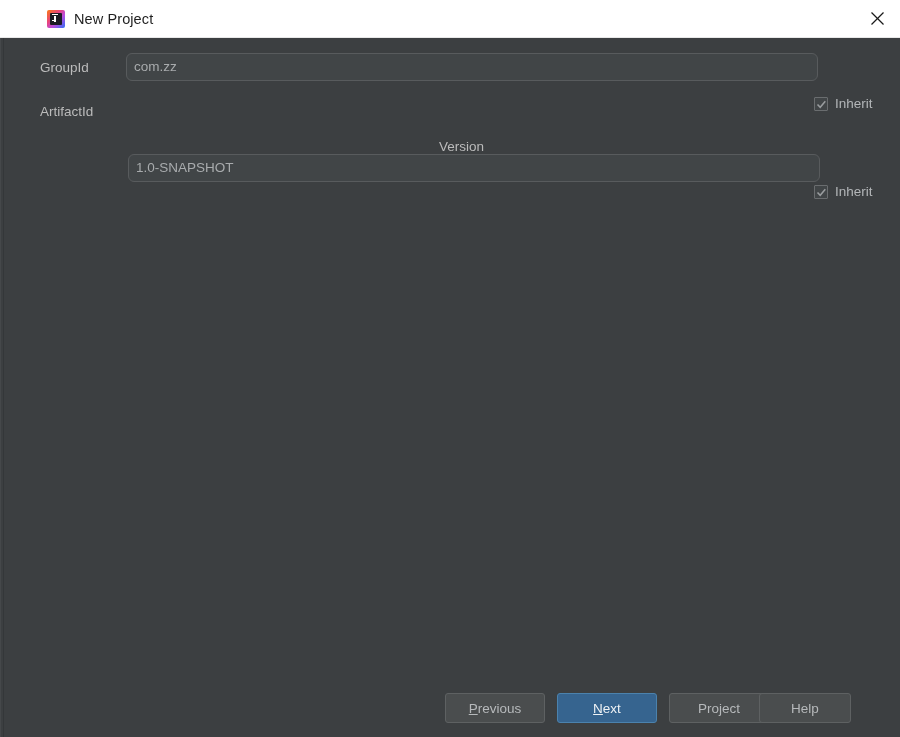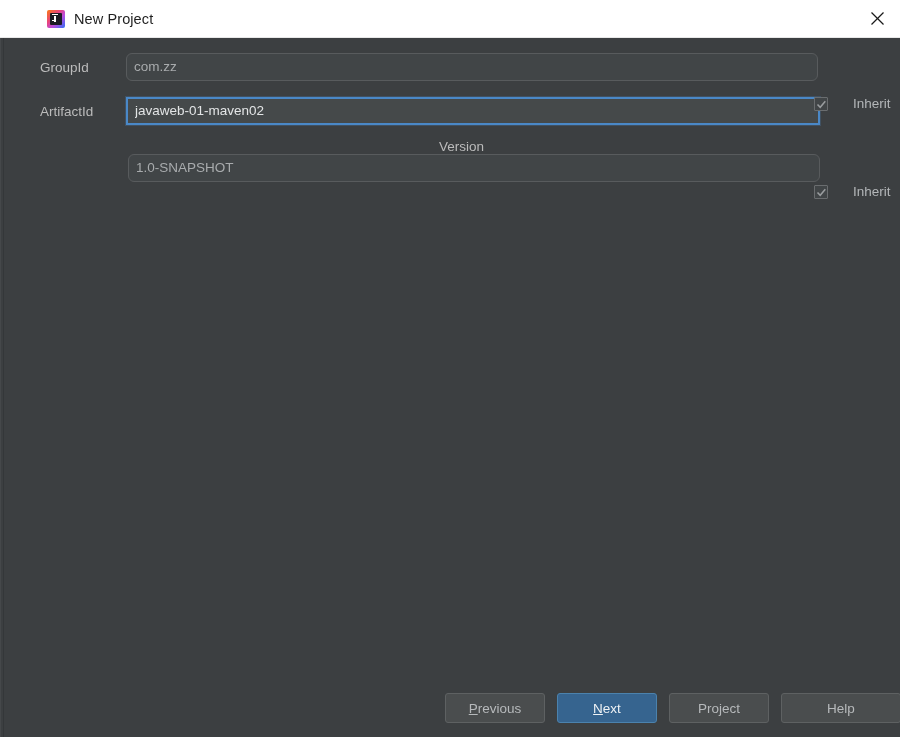--- a/index.html
+++ b/index.html
@@ -164,21 +164,21 @@
     border: 2px solid #4a88c7;
     color: #e3e5e6;
     box-shadow: 0 0 0 1px rgba(74,136,199,0.25);
   }
 
   
   .inherit-box {
     position: absolute;
     display: flex;
     align-items: center;
-    gap: 25px;
+    gap: 7px;
   }
   .inherit-groupid  { left: 814px; top: 58px; }
   .inherit-version  { left: 814px; top: 146px; }
   .checkbox {
     width: 14px;
     height: 14px;
     box-sizing: border-box;
     border: 1px solid #6a6d6f;
     background: #414547;
     position: relative;
@@ -222,21 +222,21 @@
     padding: 0;
   }
   .dlg-button.primary {
     background: #36648f;
     border-color: #4b82ad;
     color: #eef2f5;
   }
   .btn-previous { left: 445px; width: 100px; }
   .btn-next     { left: 557px; width: 100px; }
   .btn-cancel   { left: 669px; width: 100px; }
-  .btn-help     { left: 781px; width: 120px; }
+  .btn-help     { left: 759px; width: 92px; }
   .mnemonic { text-decoration: underline; }
 </style>
 </head>
 <body>
 
 <div id="window">
 
   <div id="titlebar">
     <div id="app-icon">
       <div class="ij-inner"></div>
@@ -259,21 +259,20 @@
 
     <div id="form">
 
       <div class="form-row row-groupid">
         <div class="field-label">GroupId</div>
         <input class="text-input unfocused" type="text" value="com.zz" style="">
       </div>
 
       <div class="form-row row-artifactid">
         <div class="field-label">ArtifactId</div>
-        <input class="text-input focused" type="text" value="javaweb-01-maven02" style="">
       </div>
 
       <div class="form-row row-version">
         <div class="field-label">Version</div>
         <input class="text-input unfocused" type="text" value="1.0-SNAPSHOT" style="">
       </div>
 
       <div class="inherit-box inherit-groupid">
         <div class="checkbox">
           <svg width="11" height="11" viewBox="0 0 11 11" aria-hidden="true">

